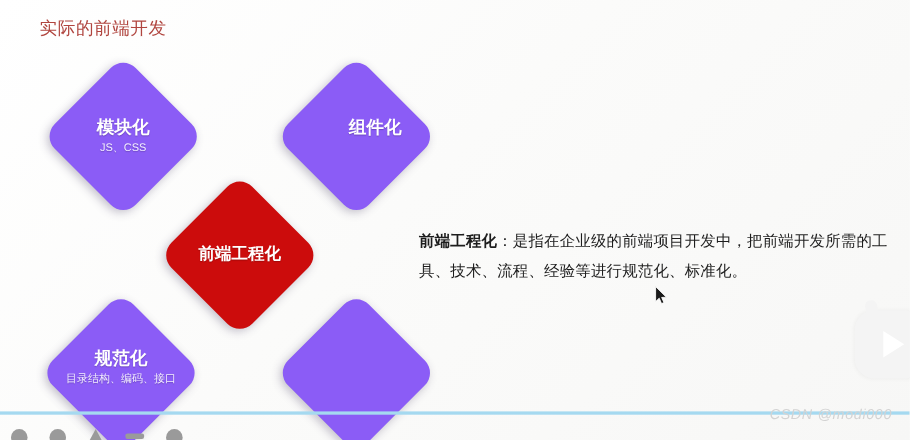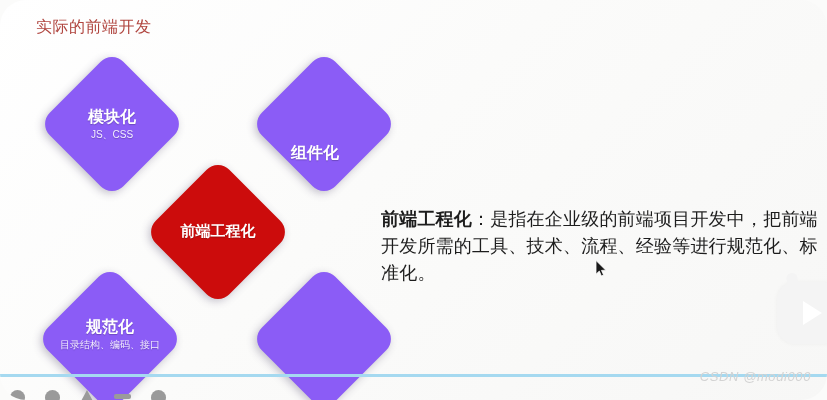--- a/index.html
+++ b/index.html
@@ -13,21 +13,20 @@
     background: #fbfbfa;
     font-family: "Liberation Sans", "DejaVu Sans", sans-serif;
     position: relative;
   }
 
   #slide {
     position: absolute;
     inset: 0;
     background: linear-gradient(135deg, #ffffff 0%, #fbfbfa 45%, #f7f7f6 100%);
     overflow: hidden;
-    border-radius: 26px;
   }
 
   
   .slide-title {
     position: absolute;
     left: 36px;
     top: 16px;
     font-size: 16px;
     line-height: 22px;
     color: #b0453f;
@@ -75,32 +74,32 @@
   }
 
   
   .pos-mokuaihua   { left:  60px; top:  72px; }
   .pos-zujianhua   { left: 272px; top:  72px; }
   .pos-center      { left: 166px; top: 180px; }
   .pos-guifanhua   { left:  58px; top: 287px; }
   .pos-zidonghua   { left: 272px; top: 287px; }
 
   .lbl-mokuaihua { left:   -3px; top: 107px; }
-  .lbl-zujianhua { left:  200px; top: 107px; margin-top: 36px; }
+  .lbl-zujianhua { left:  226px; top: 107px; }
   .lbl-center    { left:  103px; top: 221px; }
   .lbl-guifanhua { left:   -5px; top: 317px; }
   .lbl-zidonghua { left:  209px; top: 317px; }
 
   
   .body-text {
     position: absolute;
     left: 381px;
     top: 206px;
     width: 440px;
-    font-size: 18px;
+    font-size: 14px;
     line-height: 27px;
     color: #1d1d1d;
     letter-spacing: 0.2px;
   }
   .body-text b { font-weight: bold; }
 
   
   .blue-rule {
     position: absolute;
     left: 0;

